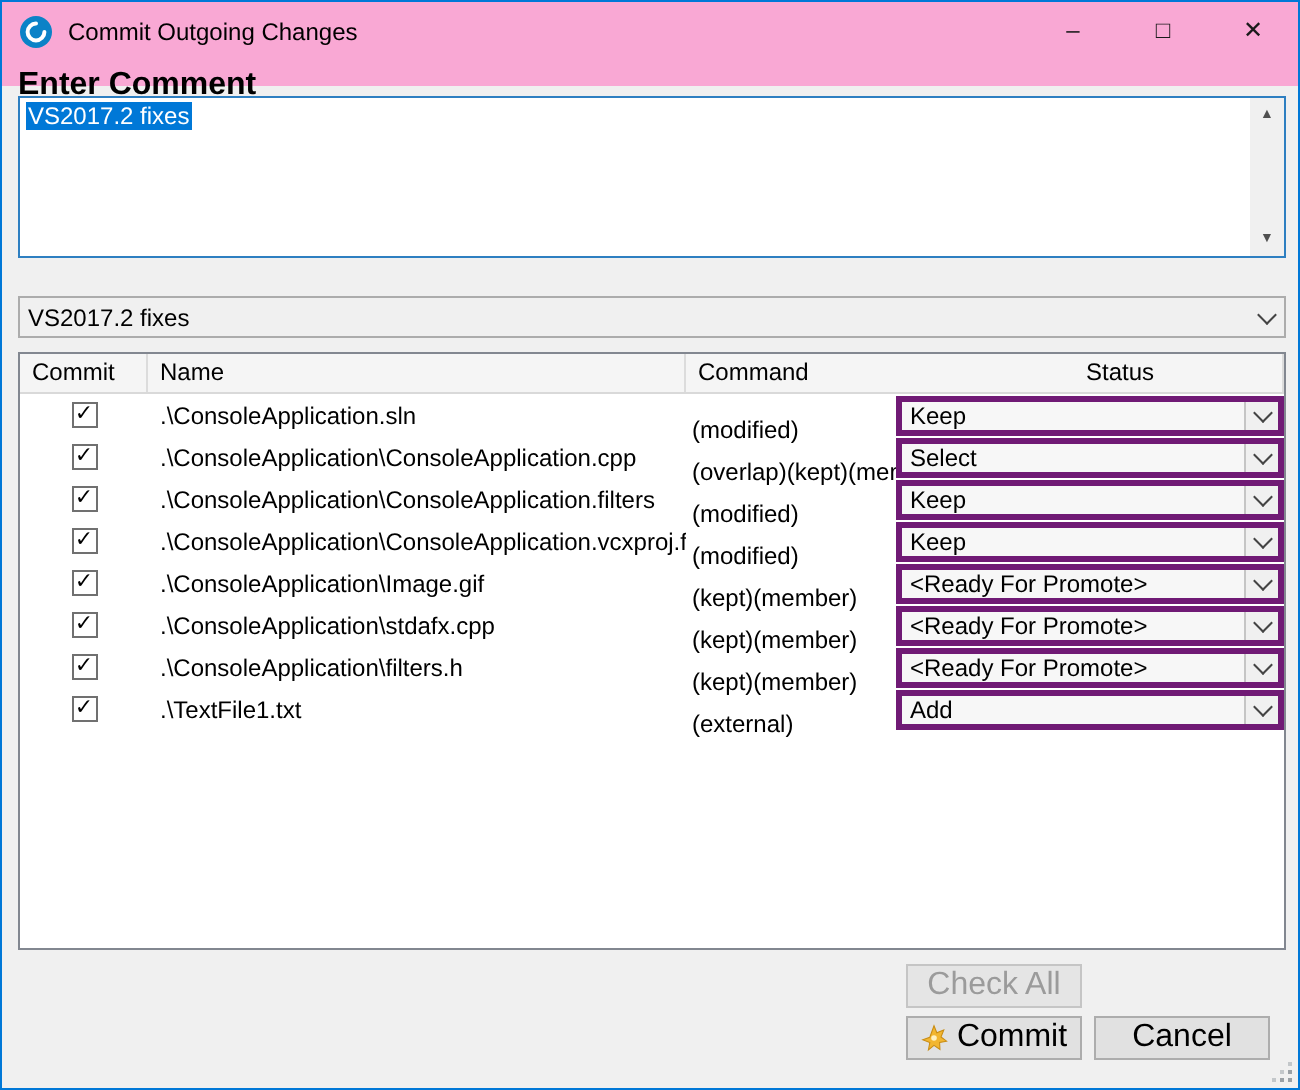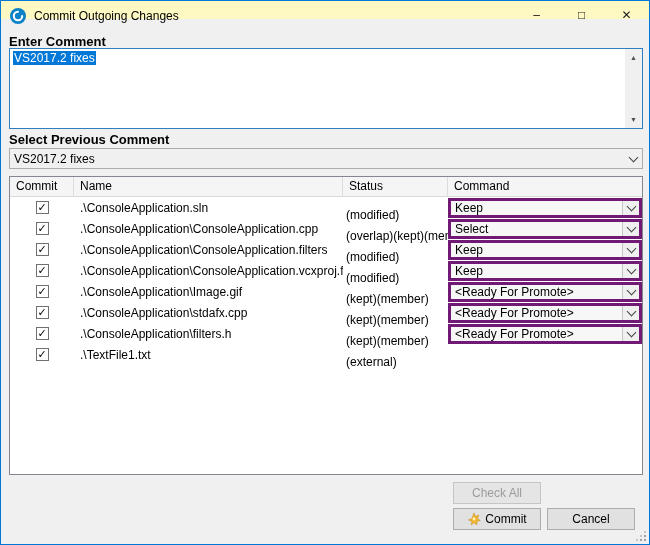--- a/index.html
+++ b/index.html
@@ -2,31 +2,31 @@
 <html><head>
 <meta charset="utf-8">
 <style>
   * { margin:0; padding:0; box-sizing:border-box; font-family:"Liberation Sans", sans-serif; }
   html,body { background:#ffffff; }
   .window{
     position:relative; width:650px; height:545px;
     background:#f0f0f0; border:1px solid #0078d7; overflow:hidden;
   }
   
-  .titlebar{ position:absolute; top:0; left:0; right:0; height:18px; background:#fef9c3; }
+  .titlebar{ position:absolute; top:0; left:0; right:0; height:42px; background:#f9a8d4; }
   .app-icon{ position:absolute; left:9px; top:7px; width:16px; height:16px; }
   .title-text{ position:absolute; left:33px; top:0; height:30px; line-height:30px; font-size:12px; color:#000; }
   .win-btn{
     position:absolute; top:0; width:45px; height:29px; text-align:center;
     line-height:29px; font-size:12px; color:#1a1a1a; cursor:default;
   }
   .btn-min{ right:90px; } .btn-max{ right:45px; } .btn-close{ right:0; }
 
   
-  .section-label{ position:absolute; left:8px; font-size:13px; font-weight:bold; color:#000; }
+  .section-label{ position:absolute; left:8px; font-size:16px; font-weight:bold; color:#000; }
   .lbl-comment{ top:33px; }
   .lbl-previous{ top:131px; }
 
   
   .comment-box{
     position:absolute; left:8px; top:47px; width:634px; height:81px;
     background:#fff; border:1px solid #2e7fc1;
   }
   .comment-text{ position:absolute; left:3px; top:2px; font-size:12px; }
   .comment-text .selected{ background:#0078d7; color:#fff; padding:0 1px; }
@@ -66,21 +66,21 @@
     width:13px; height:13px; background:#fff; border:1px solid #707070;
     display:flex; align-items:center; justify-content:center;
   }
   .checkbox .check{ font-size:11px; line-height:11px; color:#000; margin-top:-1px; }
   .row-combo{ width:100%; height:20px; background:#f7f7f7; border:3px solid #701a75; }
   .row-combo .combo-arrow{ border-left:1px solid #c5c5c5; background:#f0f0f0; }
 
   
   .btn{
     position:absolute; width:88px; height:22px; background:#e1e1e1; border:1px solid #adadad;
-    font-size:12px; color:#000; display:flex; align-items:center; justify-content:center; gap:4px;
+    font-size:16px; color:#000; display:flex; align-items:center; justify-content:center; gap:4px;
     cursor:default;
   }
   .btn.disabled{ background:#e5e5e5; border-color:#c5c5c5; color:#9b9b9b; }
   .btn-checkall{ left:452px; top:481px; }
   .btn-uncheckall{ left:546px; top:481px; }
   .btn-commit{ left:452px; top:507px; }
   .btn-cancel{ left:546px; top:507px; }
   .commit-icon-svg{ width:14px; height:14px; flex:none; }
 
   
@@ -108,32 +108,31 @@
 
   <div class="section-label lbl-comment">Enter Comment</div>
   <div class="comment-box">
     <div class="comment-text"><span class="selected">VS2017.2 fixes</span></div>
     <div class="vscroll">
       <div class="scroll-arrow">▲</div>
       <div class="scroll-arrow">▼</div>
     </div>
   </div>
 
-  <div class="section-label lbl-previous">Select Previous Comment</div>
   <div class="combo prev-combo">
     <span class="combo-text">VS2017.2 fixes</span>
     <span class="combo-arrow"></span>
   </div>
 
   <div class="table">
     <div class="thead">
       <div class="hcell c-commit">Commit</div>
       <div class="hcell c-name">Name</div>
+      <div class="hcell c-command" style="border-right:none;">Command</div>
       <div class="hcell c-status">Status</div>
-      <div class="hcell c-command" style="border-right:none;">Command</div>
     </div>
     <div>
     <div class="trow">
       <div class="cell c-commit">
         <span class="checkbox">
               <span class="check">✓</span>
             </span>
       </div>
       <div class="cell c-name">.\ConsoleApplication.sln</div>
       <div class="cell c-status">(modified)</div>
@@ -242,20 +241,26 @@
     </div>
 
     <div class="trow">
       <div class="cell c-commit">
         <span class="checkbox">
               <span class="check">✓</span>
             </span>
       </div>
       <div class="cell c-name">.\TextFile1.txt</div>
       <div class="cell c-status">(external)</div>
+      <div class="cell c-command">
+        <div class="combo row-combo">
+          <span class="combo-text">Add</span>
+          <span class="combo-arrow"></span>
+        </div>
+      </div>
     </div>
   </div>
   </div>
 
   <div class="btn disabled btn-checkall">
     <span>Check All</span>
   </div>
   <div class="btn btn-commit">
     <svg class="commit-icon-svg" viewBox="0 0 16 16">
       <path fill="#f2b630" stroke="#c98c12" stroke-width="0.6" d="M8 1l1.6 4 4-1.6-1.6 4 3.2 2.4-4 .8.2 4-3.4-2.4-3.2 2.6.8-4.2-4-1.6 4-1.4z"></path>

